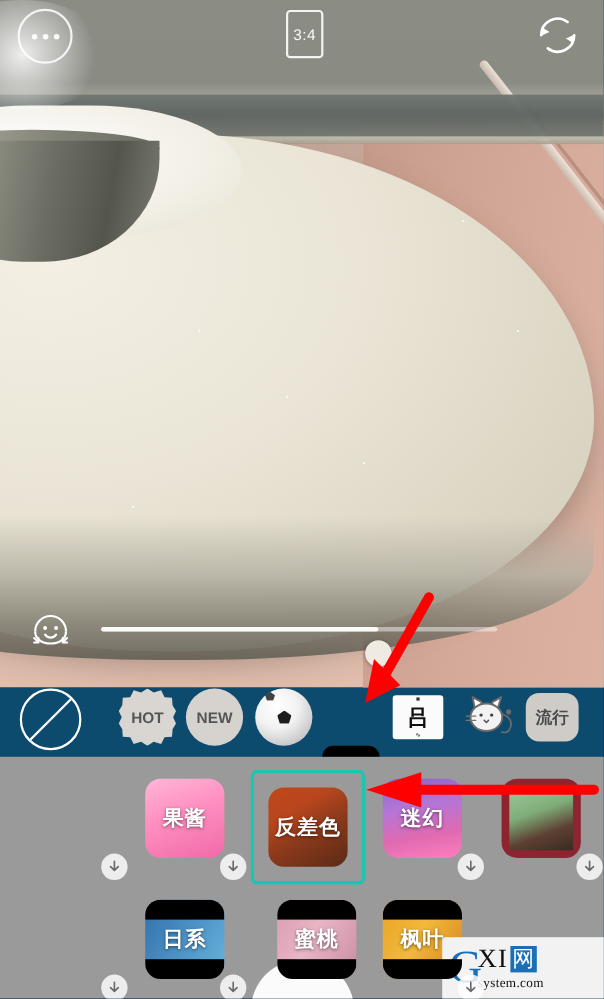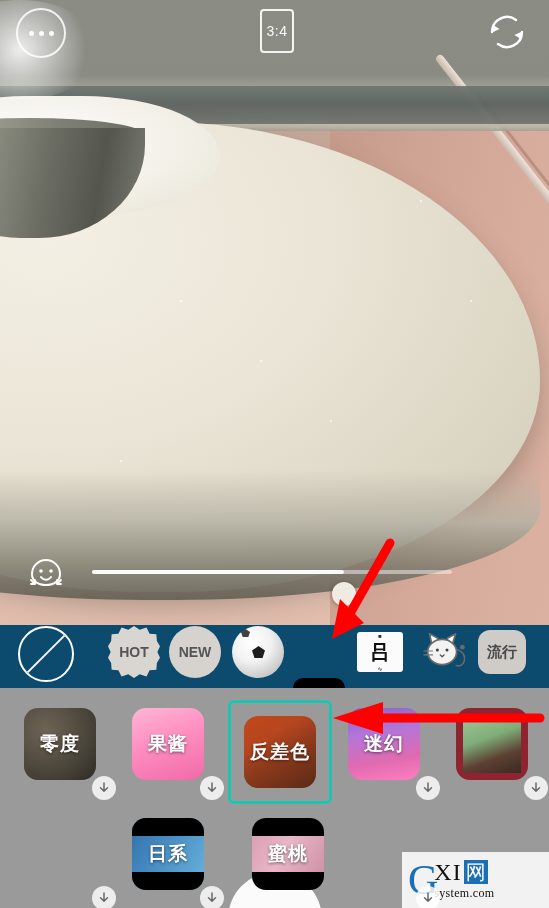--- a/index.html
+++ b/index.html
@@ -543,23 +543,20 @@
     <div class="cat cat-trend" style="left:478px">
       <span>流行</span>
     </div>
   </div>
 
   <div class="panel">
 
     <div class="grid-row" style="top:8px">
 
       <div class="tile-wrap" style="left:24px;top:12px">
-        <div class="tile art-lingdu">
-          <span class="tile-label">零度</span>
-        </div>
         <span class="dl-badge">
           <svg width="14" height="14" viewBox="0 0 14 14">
             <path d="M7 2 V10 M3.5 6.8 L7 10.3 L10.5 6.8" stroke="#6a6a6a" stroke-width="1.5" fill="none" stroke-linecap="round" stroke-linejoin="round"></path>
           </svg>
         </span>
       </div>
 
       <div class="tile-wrap selected" style="left: 228px; top: 4px; border-color: rgb(25, 198, 180);">
         <div class="tile art-fancha">
           <span class="tile-label">反差色</span>
@@ -622,20 +619,23 @@
         </span>
       </div>
 
       <div class="tile-wrap" style="left:240px;top:12px">
         <div class="tile art-mitao tile-bars">
           <span class="tile-label">蜜桃</span>
         </div>
       </div>
 
       <div class="tile-wrap" style="left:348px;top:12px">
+        <div class="tile art-fengye tile-bars">
+          <span class="tile-label">枫叶</span>
+        </div>
         <span class="dl-badge">
           <svg width="14" height="14" viewBox="0 0 14 14">
             <path d="M7 2 V10 M3.5 6.8 L7 10.3 L10.5 6.8" stroke="#6a6a6a" stroke-width="1.5" fill="none" stroke-linecap="round" stroke-linejoin="round"></path>
           </svg>
         </span>
       </div>
 
     </div>
   </div>
 

